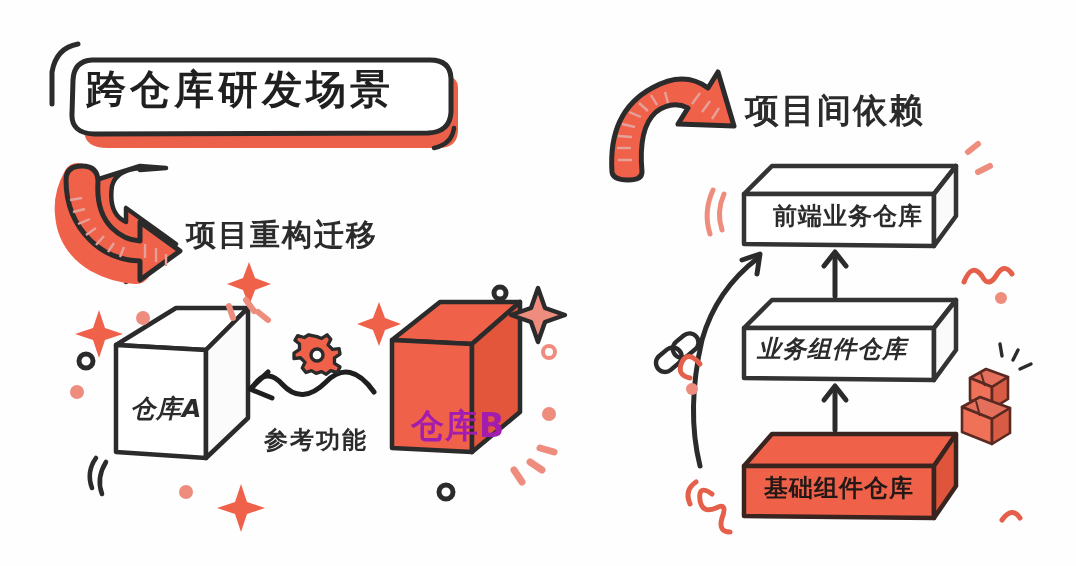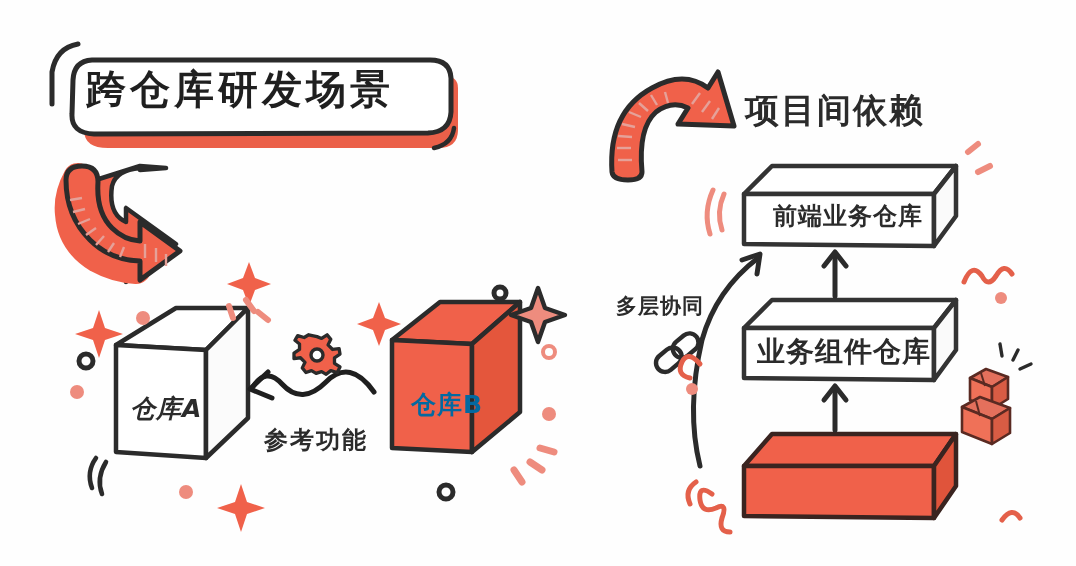--- a/index.html
+++ b/index.html
@@ -20,23 +20,23 @@
     font-family:"DejaVu Sans","Liberation Sans",sans-serif;
   }
   #title-text{
     left:86px;top:62px;font-size:40px;letter-spacing:4px;color:#1f1f1f;
   }
   #label-migrate{ left:186px;top:215px;font-size:30px;letter-spacing:2px;}
   #label-dep{ left:745px;top:88px;font-size:34px;letter-spacing:2px;}
   #label-multi{ left:616px;top:292px;font-size:21px;letter-spacing:1px;}
   #label-ref{ left:264px;top:424px;font-size:24px;letter-spacing:2px;}
   #cubeA-label{ left:130px;top:392px;font-size:25px;letter-spacing:1px;font-style:italic;}
-  #cubeB-label{ left:411px;top:388px;font-size:25px;letter-spacing:1px;color:#0369a1;}
+  #cubeB-label{ left:411px;top:404px;font-size:33px;letter-spacing:1px;color:#a21caf;}
   #box-top-label{ left:757px;top:200px;font-size:24px;letter-spacing:1px;margin-left:16px;}
-  #box-mid-label{ left:757px;top:333px;font-size:28px;letter-spacing:1px;}
+  #box-mid-label{ left:757px;top:333px;font-size:24px;letter-spacing:1px;font-style:italic;}
   #box-bot-label{ left:764px;top:472px;font-size:24px;letter-spacing:1px;color:#231815;}
 </style>
 </head>
 <body>
 
 <div id="stage">
 
   <svg class="layer" viewBox="0 0 1076 566">
 
     <g>
@@ -239,22 +239,23 @@
 
       <path d="M700 364 Q688 350 682 362 Q676 375 690 378" fill="none" stroke="#E4604A" stroke-width="5" stroke-linecap="round"></path>
       <path d="M712 494 Q698 484 700 500 Q702 514 716 508 Q728 502 722 518 Q718 532 730 532" fill="none" stroke="#E4604A" stroke-width="5" stroke-linecap="round"></path>
       <path d="M696 482 Q684 490 690 504" fill="none" stroke="#E4604A" stroke-width="5" stroke-linecap="round"></path>
 
       <path d="M1002 520 Q1012 506 1020 518" fill="none" stroke="#E4604A" stroke-width="5" stroke-linecap="round"></path>
     </g>
   </svg>
 
   <div class="txt" id="title-text">跨仓库研发场景</div>
+  <div class="txt" id="label-migrate">项目重构迁移</div>
   <div class="txt" id="cubeA-label">仓库A</div>
   <div class="txt" id="cubeB-label">仓库B</div>
   <div class="txt" id="label-ref">参考功能</div>
 
   <div class="txt" id="label-dep">项目间依赖</div>
-  <div class="txt" id="label-multi">多层协同</div>
   <div class="txt" id="box-top-label">前端业务仓库</div>
   <div class="txt" id="box-mid-label">业务组件仓库</div>
+  <div class="txt" id="box-bot-label">基础组件仓库</div>
 
 </div>
 
 </body></html>

